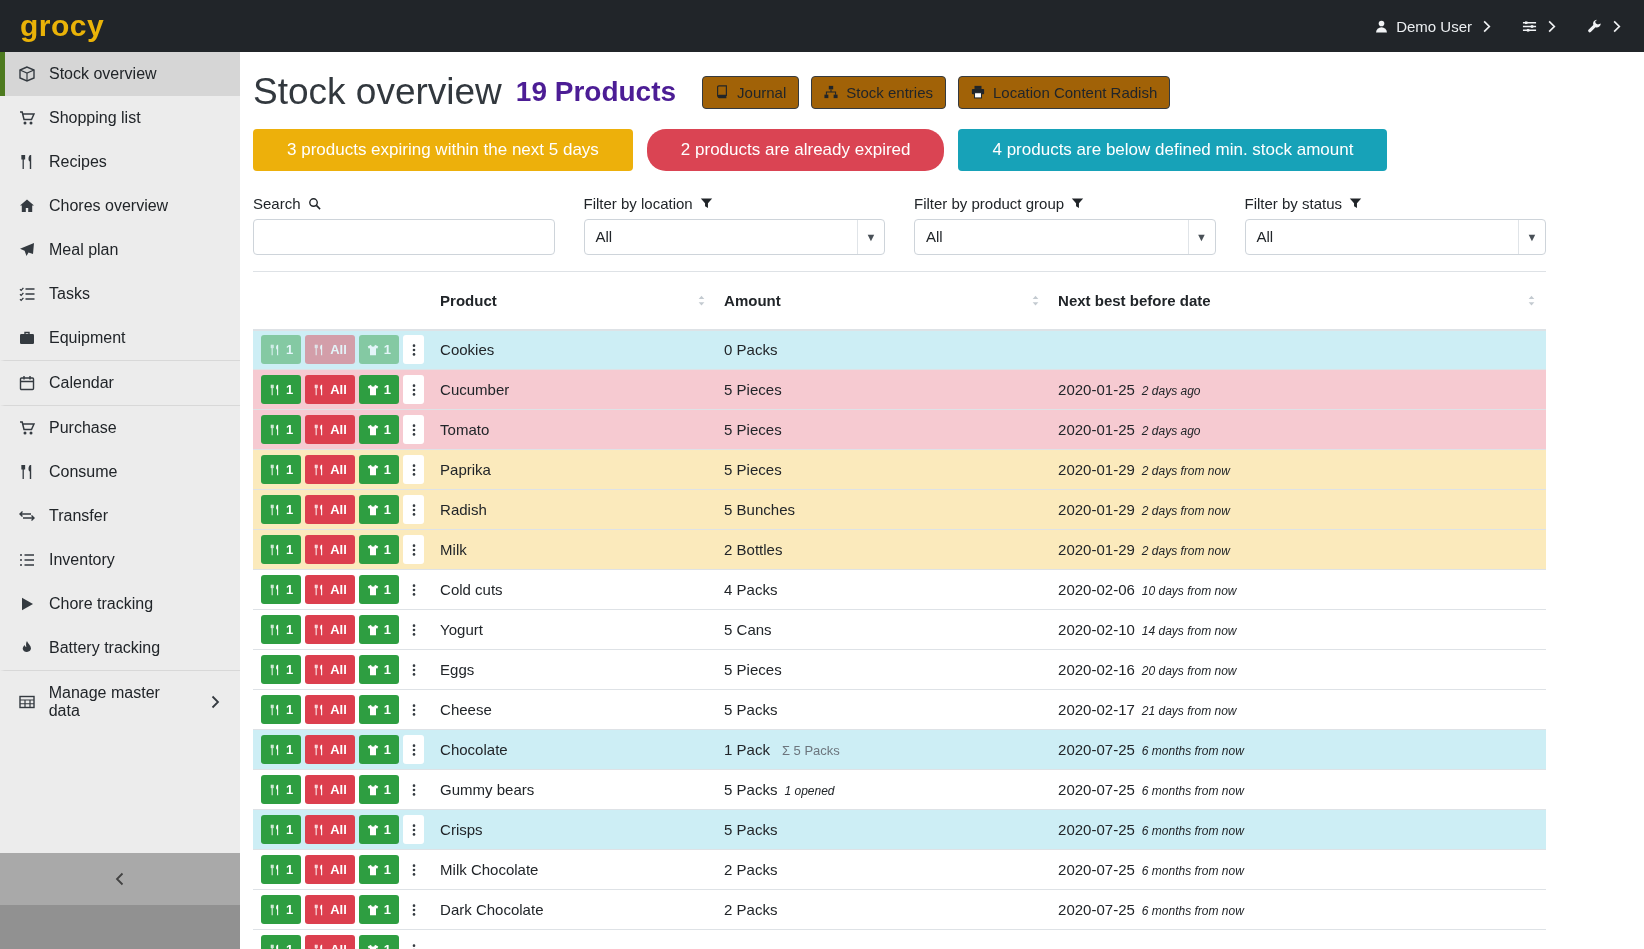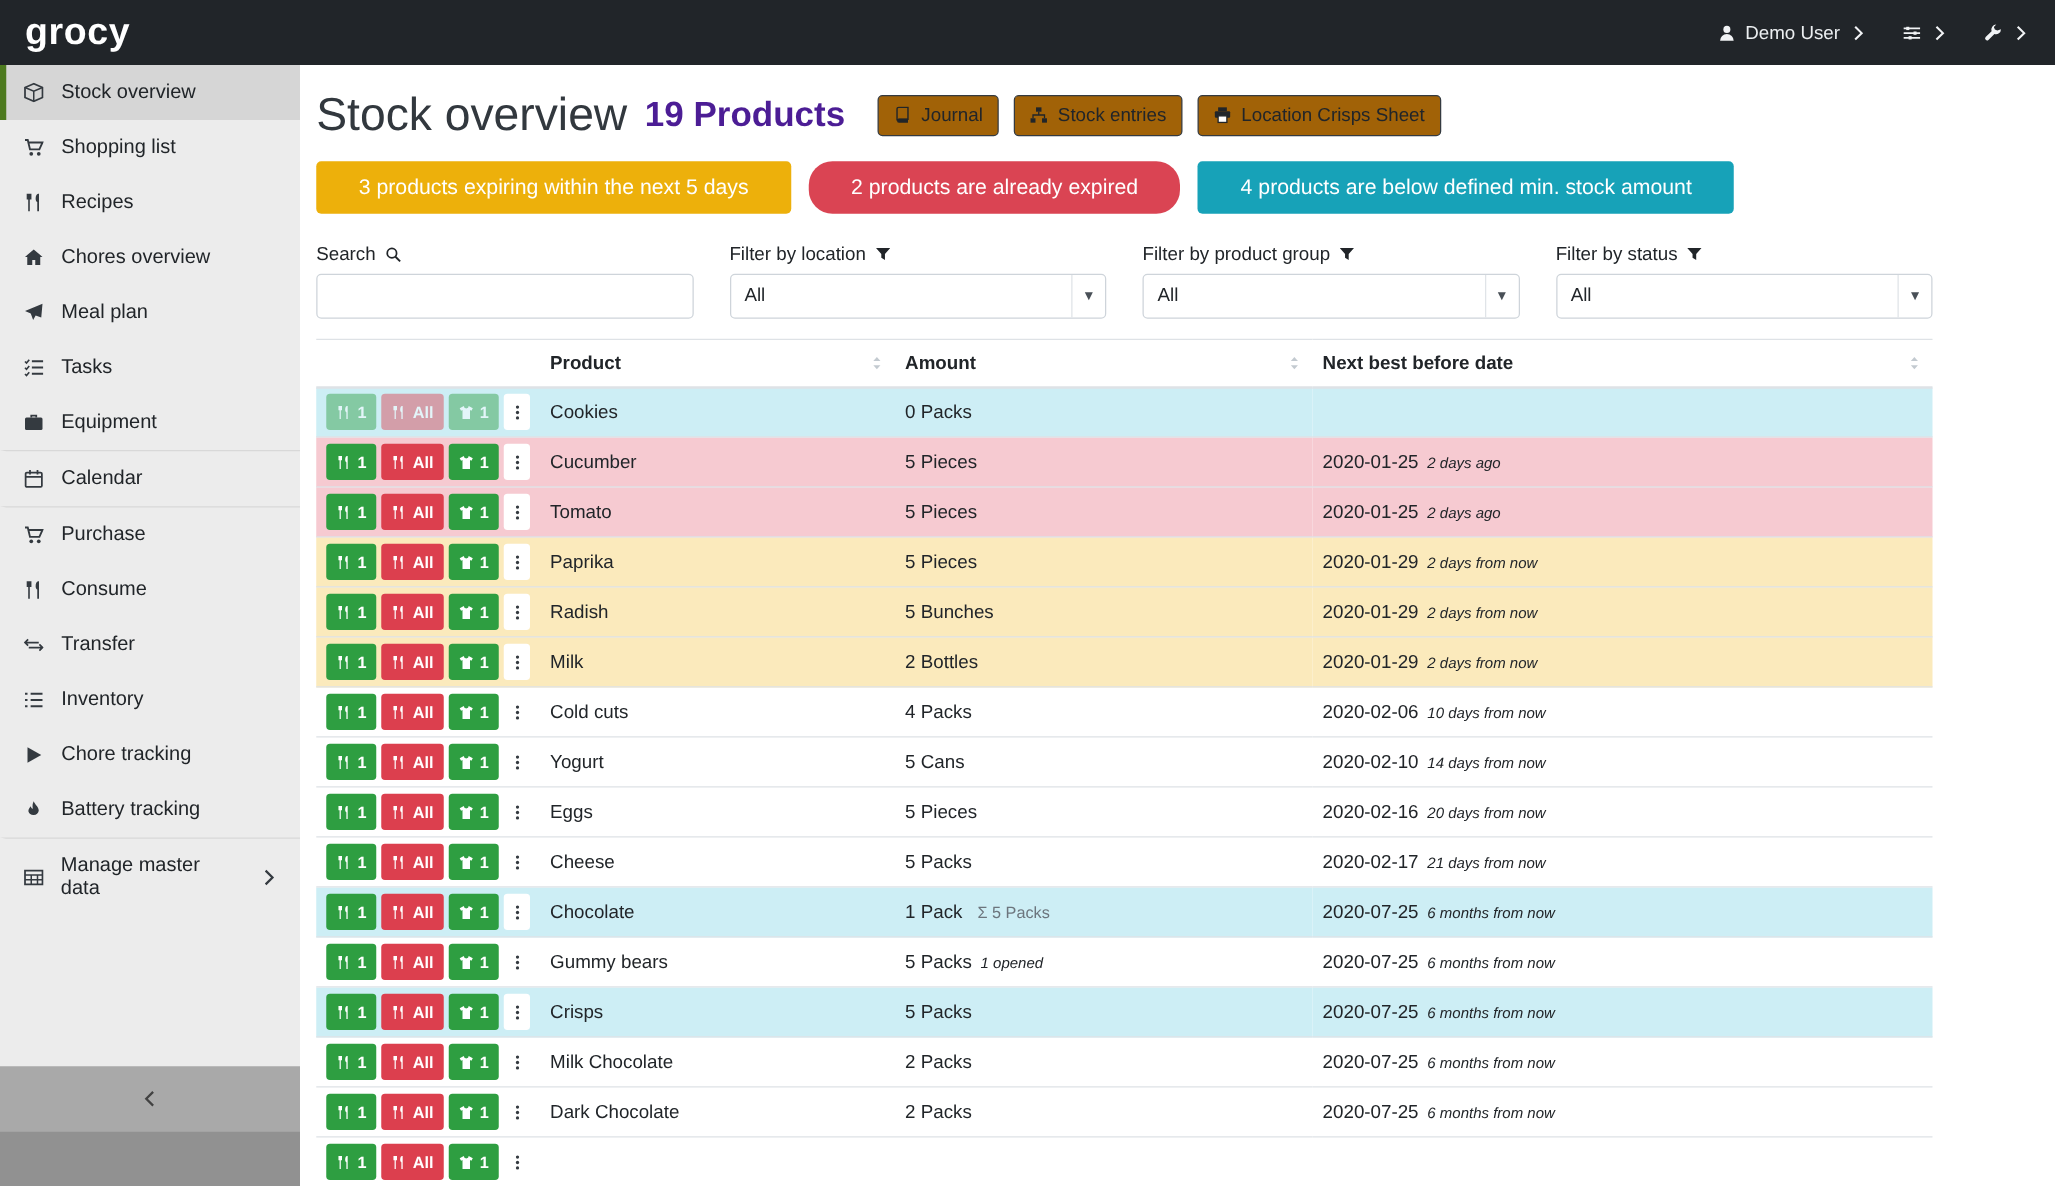--- a/index.html
+++ b/index.html
@@ -5,21 +5,21 @@
   *{box-sizing:border-box}
   html,body{margin:0;padding:0;width:1644px;height:949px;overflow:hidden;
     font-family:"Liberation Sans",sans-serif;background:#fff;color:#212529}
   .icon{display:inline-flex;line-height:0}
   .icon svg{width:1em;height:1em;display:block}
   button{font-family:inherit}
 
   
   .header{position:fixed;top:0;left:0;width:100%;height:52px;background:var(--header-bg,#212529);
     display:flex;align-items:center;justify-content:space-between;padding:0 20px;z-index:10}
-  .logo{color:#ffffff;font-size:30px;font-weight:bold;letter-spacing:.5px;cursor:pointer}
+  .logo{color:#eab308;font-size:30px;font-weight:bold;letter-spacing:.5px;cursor:pointer}
   .header-right{display:flex;align-items:center;gap:28px;color:#eceff1;font-size:15px}
   .header-menu{display:flex;align-items:center;gap:7px;cursor:pointer}
   .header-menu .icon{font-size:15px;color:#f1f3f5}
   .chev{font-size:10px;color:#ced4da}
 
   
   .sidebar{position:fixed;top:52px;left:0;width:240px;bottom:0;background:var(--sidebar-bg,#ececec);
     display:flex;flex-direction:column}
   .nav{flex:1;overflow:hidden}
   .nav-item{display:flex;align-items:center;gap:11px;padding:13px 14px 13px 11px;font-size:16px;
@@ -53,21 +53,21 @@
   .filter-label .icon{font-size:13px;color:#212529}
   .text-input{width:100%;height:36px;border:1px solid #ced4da;border-radius:4px;padding:0 10px;
     font-size:15px;background:#fff}
   .select{position:relative;height:36px;border:1px solid #ced4da;border-radius:4px;background:#fff;
     display:flex;align-items:center;padding:0 38px 0 11px;font-size:15px;cursor:pointer}
   .select .caret{position:absolute;right:0;top:0;bottom:0;width:27px;border-left:1px solid #e0e4e8;
     display:flex;align-items:center;justify-content:center;color:#495057;font-size:11px}
 
   
   .stock-table{width:100%;border-collapse:collapse;margin-top:16px;font-size:15px}
-  .stock-table th{text-align:left;padding:10px 8px;border-top:1px solid #dee2e6;
+  .stock-table th{text-align:left;padding:20px 8px;border-top:1px solid #dee2e6;
     border-bottom:2px solid #dee2e6;font-size:15px;cursor:pointer}
   .sort-icon{float:right;color:#c3cad0;font-size:13px;margin-top:2px}
   .stock-table td{padding:4px 8px;border-bottom:1px solid #dee2e6;height:40px;vertical-align:middle}
   tr.row-info td{background:var(--row-info,#cdeef5)}
   tr.row-danger td{background:var(--row-danger,#f6cad1)}
   tr.row-warning td{background:var(--row-warning,#fbeabc)}
   .actions{display:flex;align-items:center;gap:4px}
   .btn{display:inline-flex;align-items:center;gap:5px;border:none;border-radius:3px;color:#fff;
     font-size:13px;font-weight:bold;padding:0 8px;height:29px;cursor:pointer}
   .btn .icon{font-size:12px}
@@ -306,21 +306,21 @@
             <span>Stock entries</span>
           </button>
           <button class="tool-btn">
             <span class="icon">
               <svg viewBox="0 0 16 16">
                 <rect x="4" y="1" width="8" height="3.5" fill="currentColor"></rect>
                 <rect x="1" y="4.5" width="14" height="6" rx="1" fill="currentColor"></rect>
                 <rect x="4" y="8.8" width="8" height="6" fill="#fff" stroke="currentColor" stroke-width="1.2"></rect>
               </svg>
             </span>
-            <span>Location Crisps Sheet</span>
+            <span>Location Content Radish</span>
           </button>
         </div>
     </div>
 
     <div class="banners">
         <div class="banner" style="background: rgb(237, 176, 11);">3 products expiring within the next 5 days</div>
         <div class="banner" style="background: rgb(218, 68, 83); border-radius: 19px;">2 products are already expired</div>
         <div class="banner" style="background: rgb(23, 162, 184);">4 products are below defined min. stock amount</div>
       </div>
 

